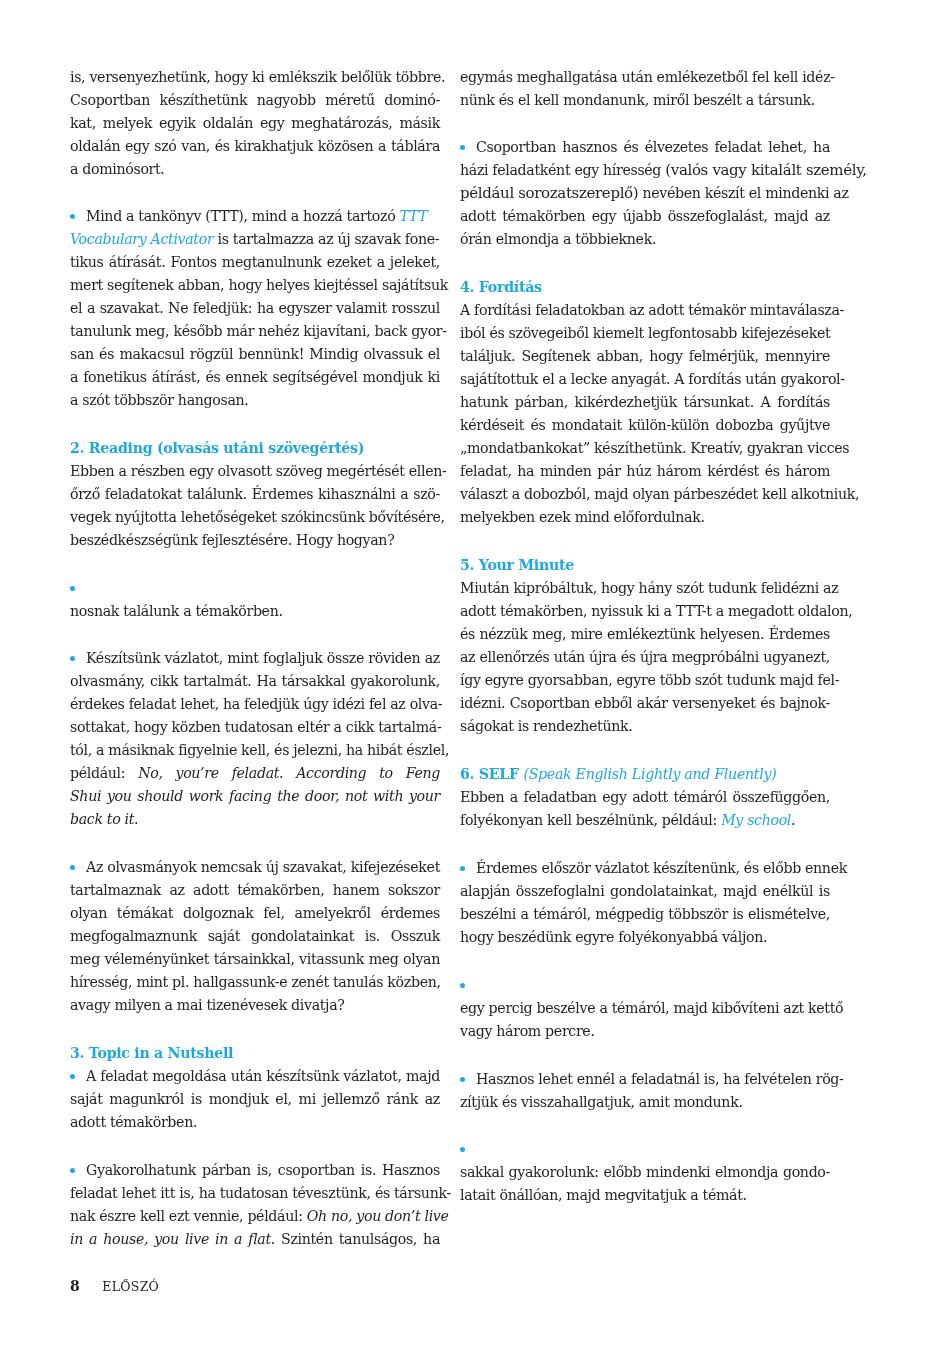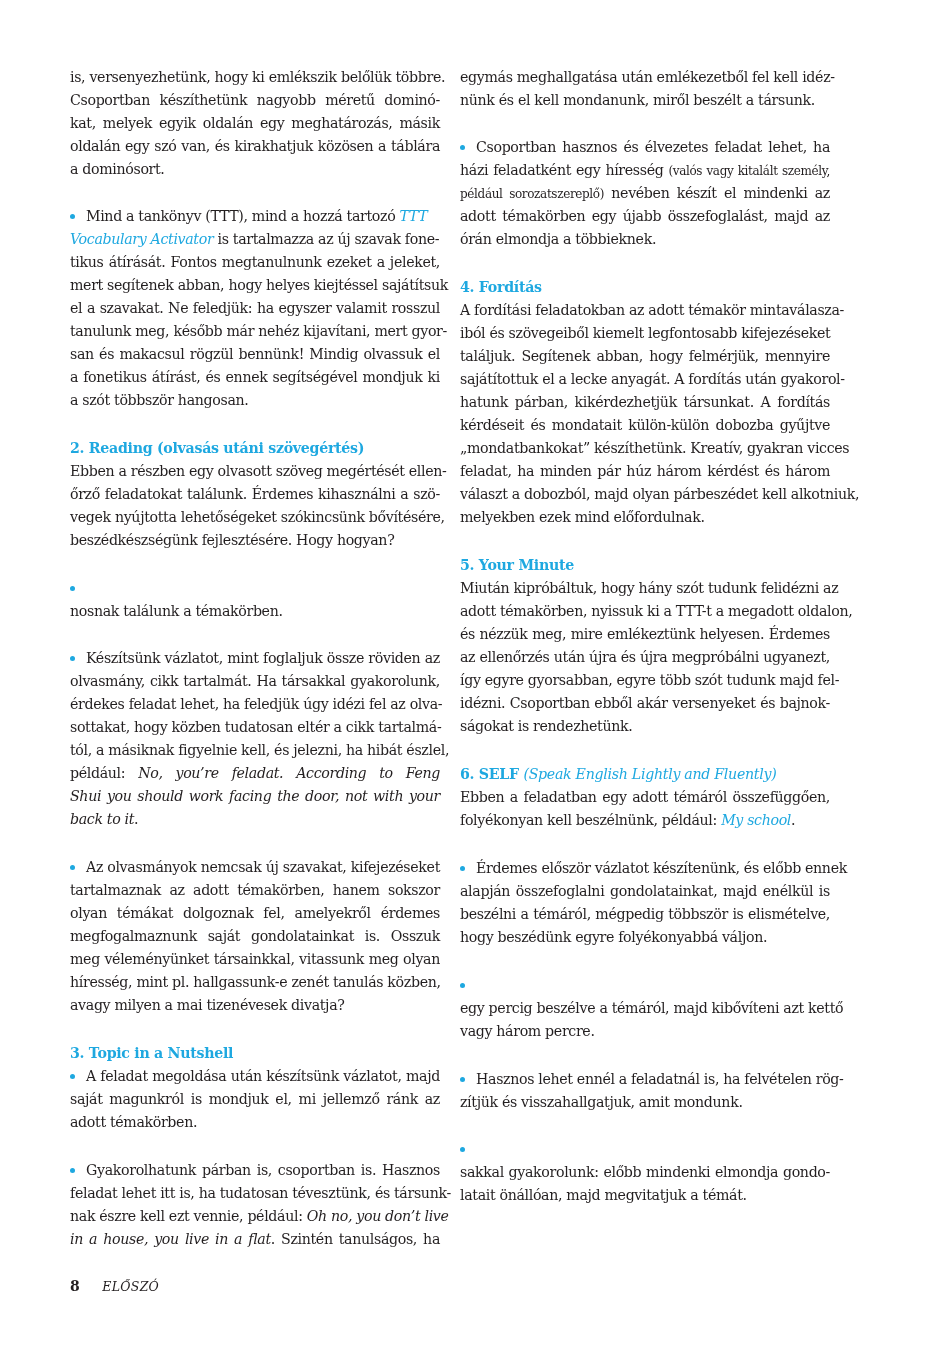--- a/index.html
+++ b/index.html
@@ -11,45 +11,45 @@
   .line { position: absolute; left: 0; white-space: nowrap; font-size: 14.2px;
           letter-spacing: -0.35px; line-height: 20px; }
   .line.just { width: 370px; text-align: justify; text-align-last: justify; }
   .heading { position: absolute; left: 0; white-space: nowrap; font-size: 14.2px;
              font-weight: bold; color: #1ea8e0; letter-spacing: -0.3px; line-height: 20px; }
   .heading .sub { font-weight: normal; font-style: italic; }
   .bullet { display: inline-block; width: 5px; height: 5px; border-radius: 50%;
             background: #1ea8e0; margin-right: 11px; vertical-align: middle; position: relative; top: -1px; }
   .accent-italic { color: #1ea8e0; font-style: italic; }
   .it { font-style: italic; }
-  .small { font-size: 12px; }
+  .small { font-size: 15px; }
   .footer { position: absolute; left: 70px; top: 1276px; font-size: 14px; line-height: 20px; }
   .page-num { font-weight: bold; margin-right: 18px; }
-  .running-head { font-style: italic; font-size: 12.5px; letter-spacing: 0.3px; }
+  .running-head { font-size: 12.5px; letter-spacing: 0.3px; }
 </style>
 </head>
 <body>
 
 <div class="col col-left">
 
   <div>
     <div class="line" style="top:67px">is, versenyezhetünk, hogy ki emlékszik belőlük többre.</div>
     <div class="line just" style="top:90px">Csoportban készíthetünk nagyobb méretű dominó-</div>
     <div class="line just" style="top:113px">kat, melyek egyik oldalán egy meghatározás, másik</div>
     <div class="line just" style="top:136px">oldalán egy szó van, és kirakhatjuk közösen a táblára</div>
     <div class="line" style="top:159px">a dominósort.</div>
   </div>
 
   <div>
     <div class="line" style="top:206px"><span class="bullet"></span><span>Mind a tankönyv (TTT), mind a hozzá tartozó </span><span class="accent-italic">TTT</span></div>
     <div class="line" style="top:229px"><span class="accent-italic">Vocabulary Activator</span><span> is tartalmazza az új szavak fone-</span></div>
     <div class="line just" style="top:252px">tikus átírását. Fontos megtanulnunk ezeket a jeleket,</div>
     <div class="line just" style="top:275px">mert segítenek abban, hogy helyes kiejtéssel sajátítsuk</div>
     <div class="line just" style="top:298px">el a szavakat. Ne feledjük: ha egyszer valamit rosszul</div>
-    <div class="line just" style="top:321px">tanulunk meg, később már nehéz kijavítani, mert gyor-</div>
+    <div class="line just" style="top:321px">tanulunk meg, később már nehéz kijavítani, back gyor-</div>
     <div class="line just" style="top:344px">san és makacsul rögzül bennünk! Mindig olvassuk el</div>
     <div class="line just" style="top:367px">a fonetikus átírást, és ennek segítségével mondjuk ki</div>
     <div class="line" style="top:390px">a szót többször hangosan.</div>
   </div>
 
   <div>
     <div class="heading" style="top:438px">2. Reading (olvasás utáni szövegértés)</div>
     <div class="line just" style="top:461px">Ebben a részben egy olvasott szöveg megértését ellen-</div>
     <div class="line just" style="top:484px">őrző feladatokat találunk. Érdemes kihasználni a szö-</div>
     <div class="line just" style="top:507px">vegek nyújtotta lehetőségeket szókincsünk bővítésére,</div>

